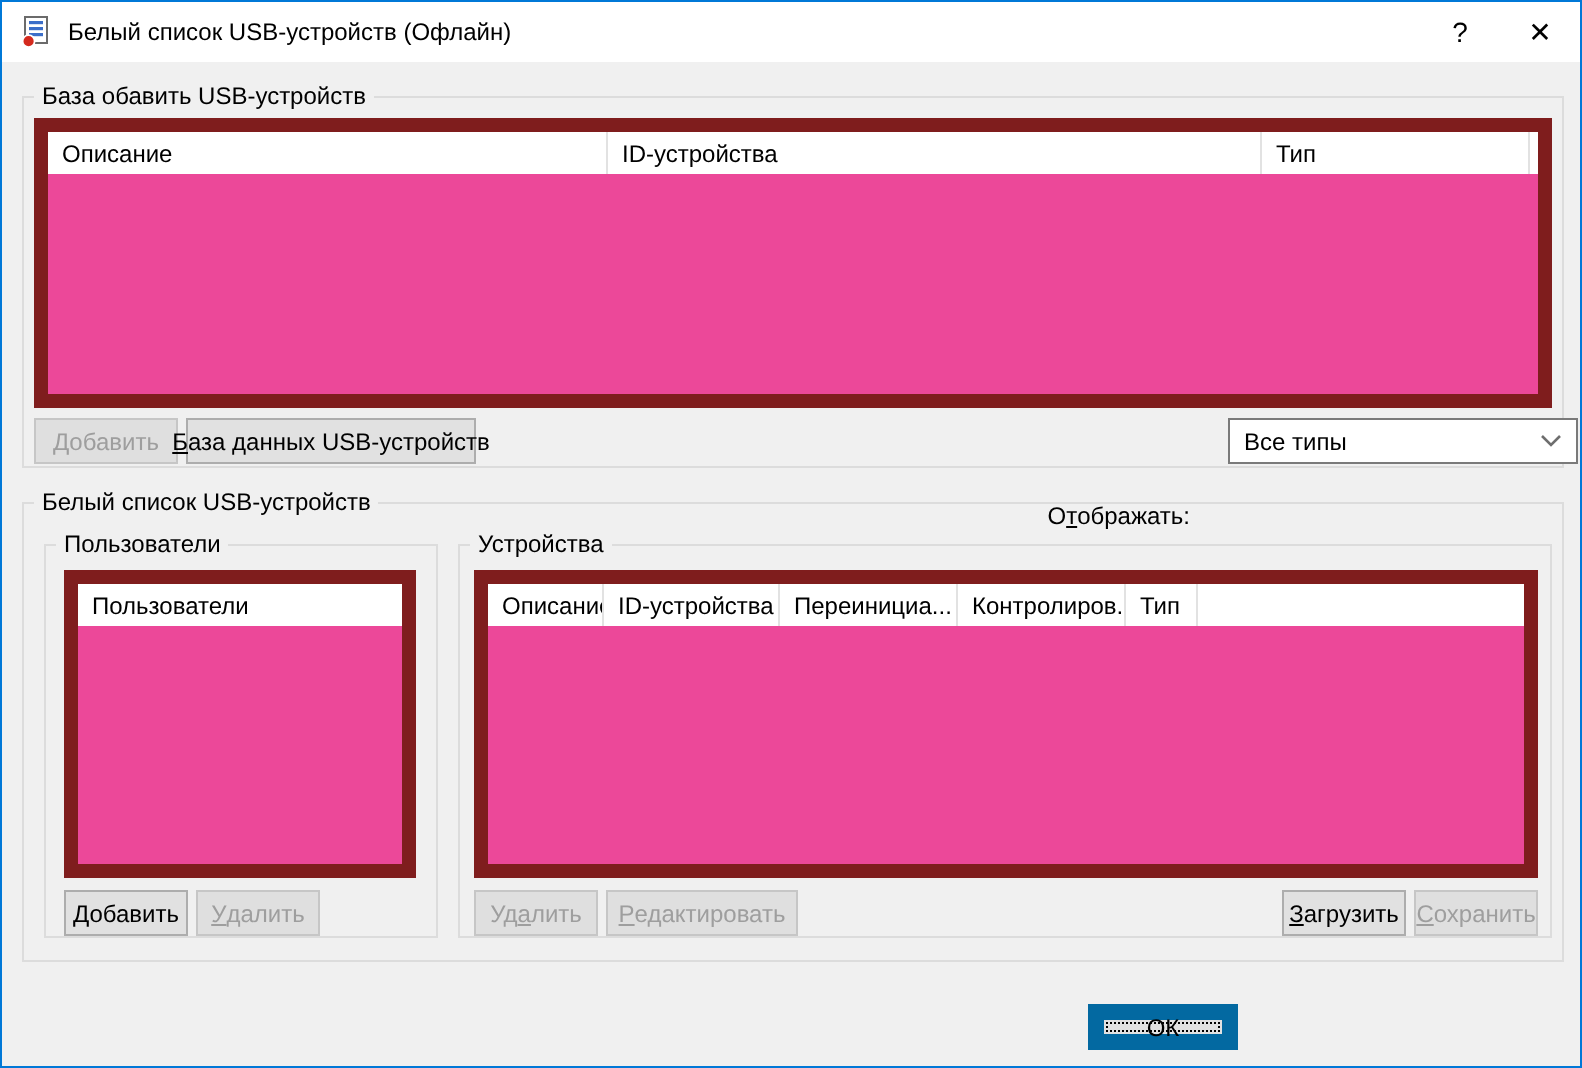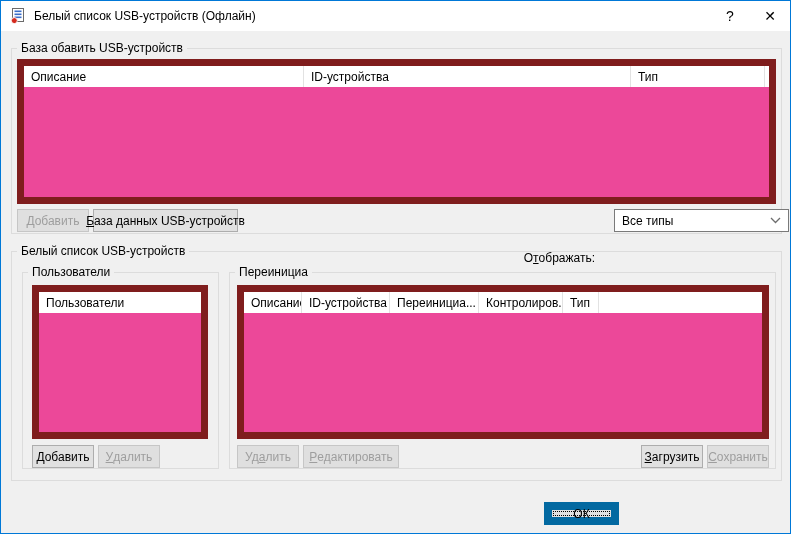--- a/index.html
+++ b/index.html
@@ -90,21 +90,21 @@
   </div>
   <div class="lv" style="left:31px;top:284px;width:176px;height:154px;">
     <div class="lvheader">
         <div class="hcell" style="width: 169px;">Пользователи</div>
       </div>
   </div>
   <div class="btn" style="left:31px;top:444px;width:62px;"><u>Д</u>обавить</div>
   <div class="btn disabled" style="left:97px;top:444px;width:62px;"><u>У</u>далить</div>
 
   <div class="group" style="left:228px;top:271px;width:547px;height:197px;">
-    <span class="glabel">Переинициа</span>
+    <span class="glabel">Устройства</span>
   </div>
   <div class="lv" style="left:236px;top:284px;width:532px;height:154px;">
     <div class="lvheader">
         <div class="hcell" style="width: 58px;">Описание</div>
         <div class="hcell" style="width: 88px;">ID-устройства</div>
         <div class="hcell" style="width: 89px;">Переинициа...</div>
         <div class="hcell" style="width: 84px;">Контролиров...</div>
         <div class="hcell" style="width: 36px;">Тип</div>
       </div>
   </div>

